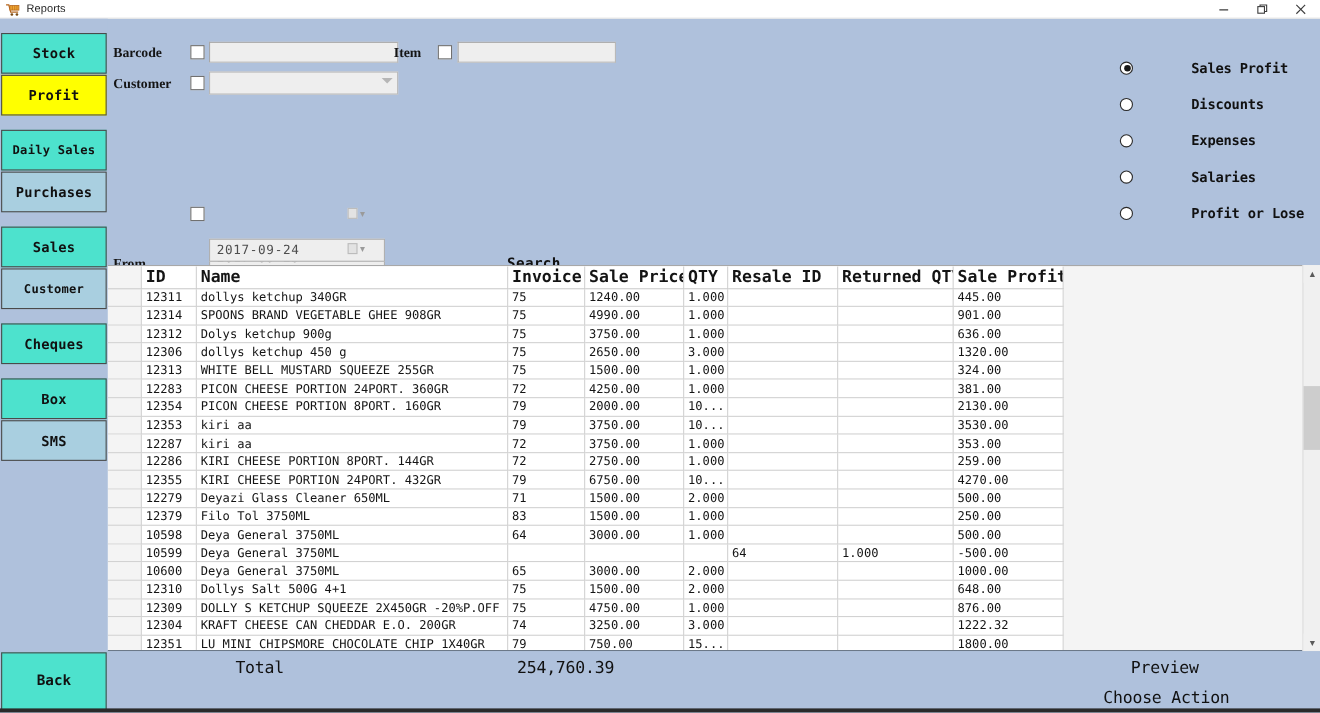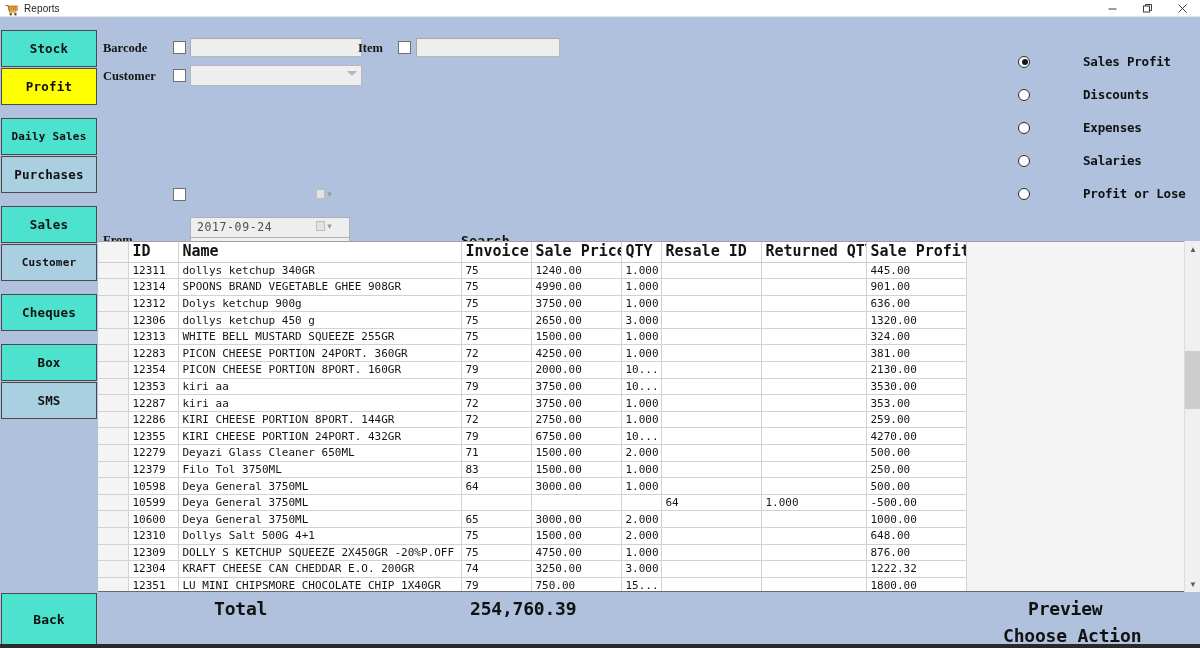--- a/index.html
+++ b/index.html
@@ -296,22 +296,22 @@
   
   #footer {
     position: absolute;
     left: 98px; top: 592px;
     width: 1102px; height: 56px;
     background: #afc1dc;
   }
   .foot-txt {
     position: absolute;
     font-family: "DejaVu Sans Mono", monospace;
-    font-weight: bold;
-    font-size: 18px;
+    font-weight: normal;
+    font-size: 15px;
     color: #111111;
     letter-spacing: -0.2px;
   }
   #bottomstrip {
     position: absolute;
     left: 0; top: 644px;
     width: 1200px; height: 4px;
     background: #2a2a2a;
   }
 </style>

